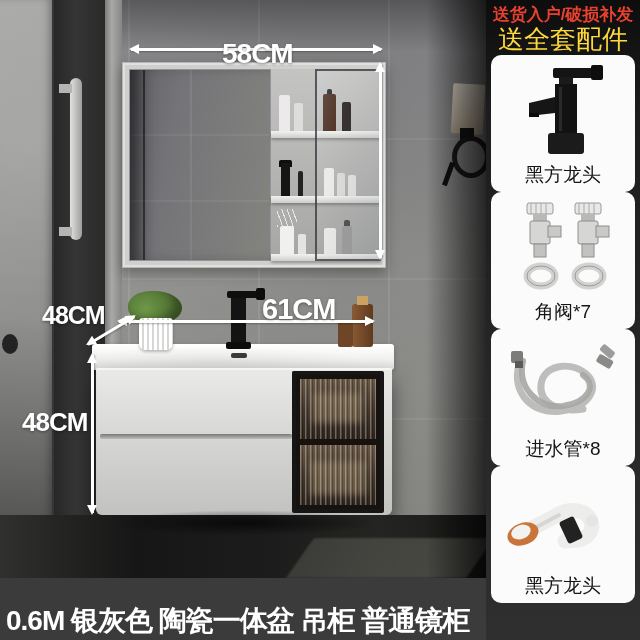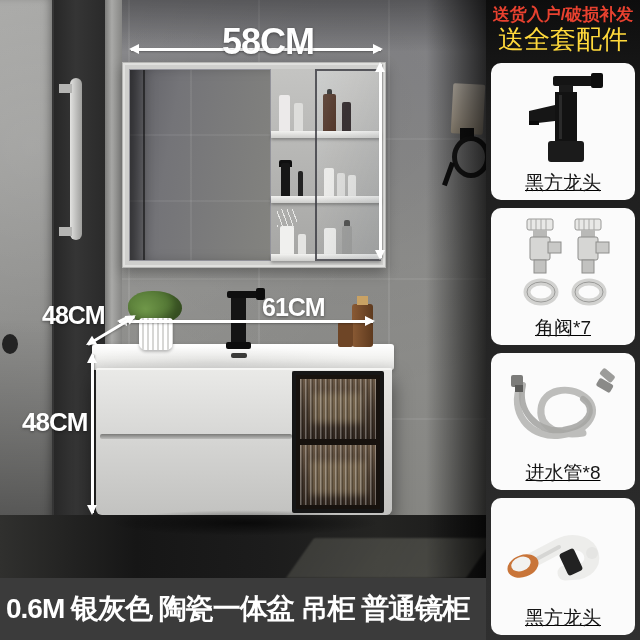--- a/index.html
+++ b/index.html
@@ -124,45 +124,45 @@
   .hline{position:absolute;height:3px;background:#fff;z-index:21;box-shadow:0 1px 2px rgba(0,0,0,0.3);}
   .hline::before{content:"";position:absolute;left:-2px;top:-4px;
     border:5px solid transparent;border-left:0;border-right:10px solid #fff;}
   .hline::after{content:"";position:absolute;right:-2px;top:-4px;
     border:5px solid transparent;border-right:0;border-left:10px solid #fff;}
   .vline{position:absolute;width:3px;background:#fff;z-index:21;box-shadow:1px 0 2px rgba(0,0,0,0.3);}
   .vline::before{content:"";position:absolute;top:-2px;left:-4px;
     border:5px solid transparent;border-top:0;border-bottom:10px solid #fff;}
   .vline::after{content:"";position:absolute;bottom:-2px;left:-4px;
     border:5px solid transparent;border-bottom:0;border-top:10px solid #fff;}
-  #dim58-label{left:222px;top:21px;font-size:36px;}
+  #dim58-label{left:222px;top:38px;font-size:28px;}
   #dim58-line{left:131px;top:48px;width:250px;}
   #dim70-line{left:379px;top:64px;height:194px;}
   #dim70-label{left:386px;top:145px;font-size:27px;}
-  #dim61-label{left:262px;top:293px;font-size:25px;}
+  #dim61-label{left:262px;top:293px;font-size:29px;}
   #dim61-line{left:119px;top:320px;width:254px;}
   #dim48d-label{left:42px;top:301px;font-size:25px;}
   #dim48d-line{left:88px;top:343px;width:54px;transform:rotate(-31deg);transform-origin:left center;}
   #dim48h-label{left:22px;top:407px;}
   #dim48h-line{left:91px;top:355px;height:158px;}
 
   
   #banner{position:absolute;left:0;top:578px;width:497px;height:62px;background:#3b3b3b;
-    display:flex;align-items:center;z-index:30;box-sizing:border-box;padding-left:6px;}
+    display:flex;align-items:flex-end;z-index:30;box-sizing:border-box;padding-left:6px;}
   #banner-text{color:#ffffff;font-size:28px;font-weight:700;letter-spacing:-1px;white-space:nowrap;}
 
   
   #sidebar{position:absolute;left:486px;top:0;width:154px;height:640px;z-index:40;
     background:linear-gradient(180deg,#0d0d0d,#1d1d1d 18%,#262626 60%,#2f2f2f);
     display:flex;flex-direction:column;align-items:center;}
   #promo1{margin-top:6px;font-size:17px;font-weight:700;color:#e8412f;line-height:1.1;white-space:nowrap;}
   #promo2{font-size:26px;font-weight:400;color:#ffd93b;line-height:1.15;white-space:nowrap;}
   .card{width:144px;height:137px;background:#fbfbfb;border-radius:10px;
     display:flex;flex-direction:column;align-items:center;box-sizing:border-box;
-    padding:3px 3px 4px;margin-top:8px;text-decoration:underline;}
+    padding:3px 3px 4px;}
   .card:first-of-type{margin-top:6px;}
   .card-img{flex:1;width:100%;display:flex;align-items:center;justify-content:center;}
   .card-label{font-size:19px;color:#151515;font-weight:500;line-height:1.1;margin-bottom:2px;white-space:nowrap;}
 </style>
 </head>
 <body>
 
 <div id="stage">
 
   <div id="wall"></div>

